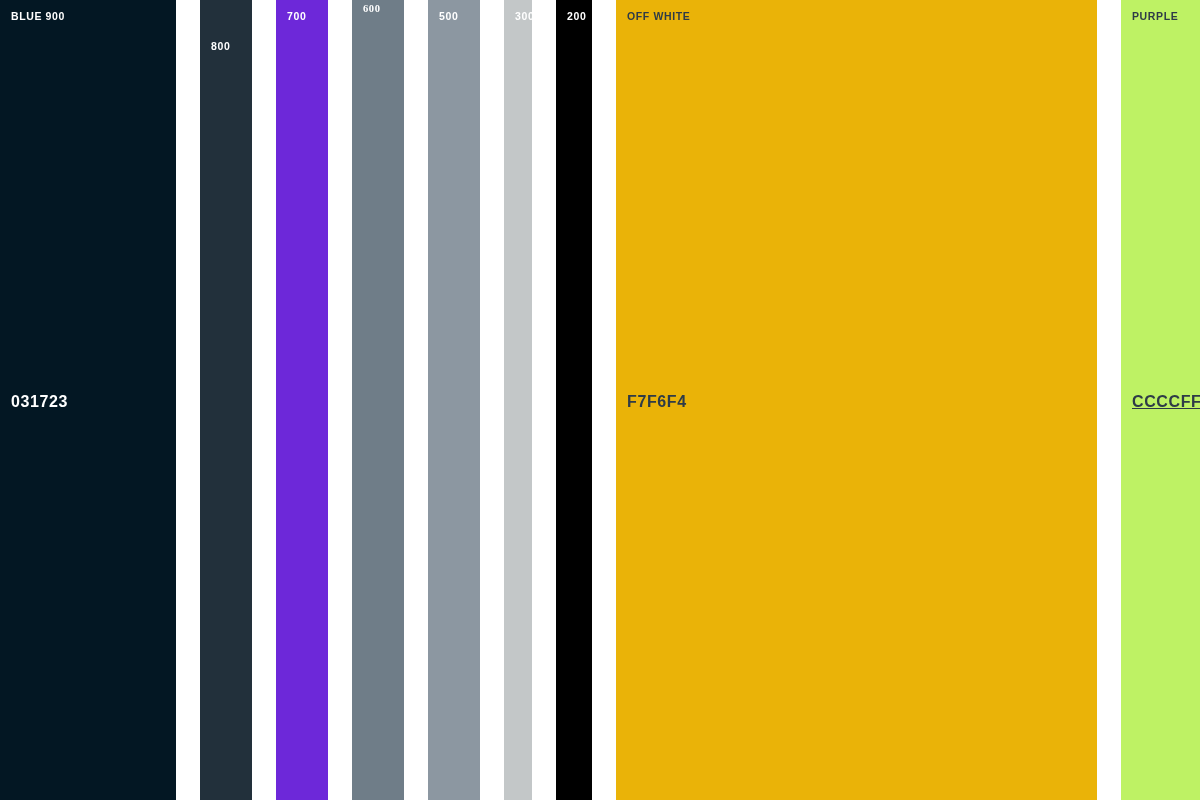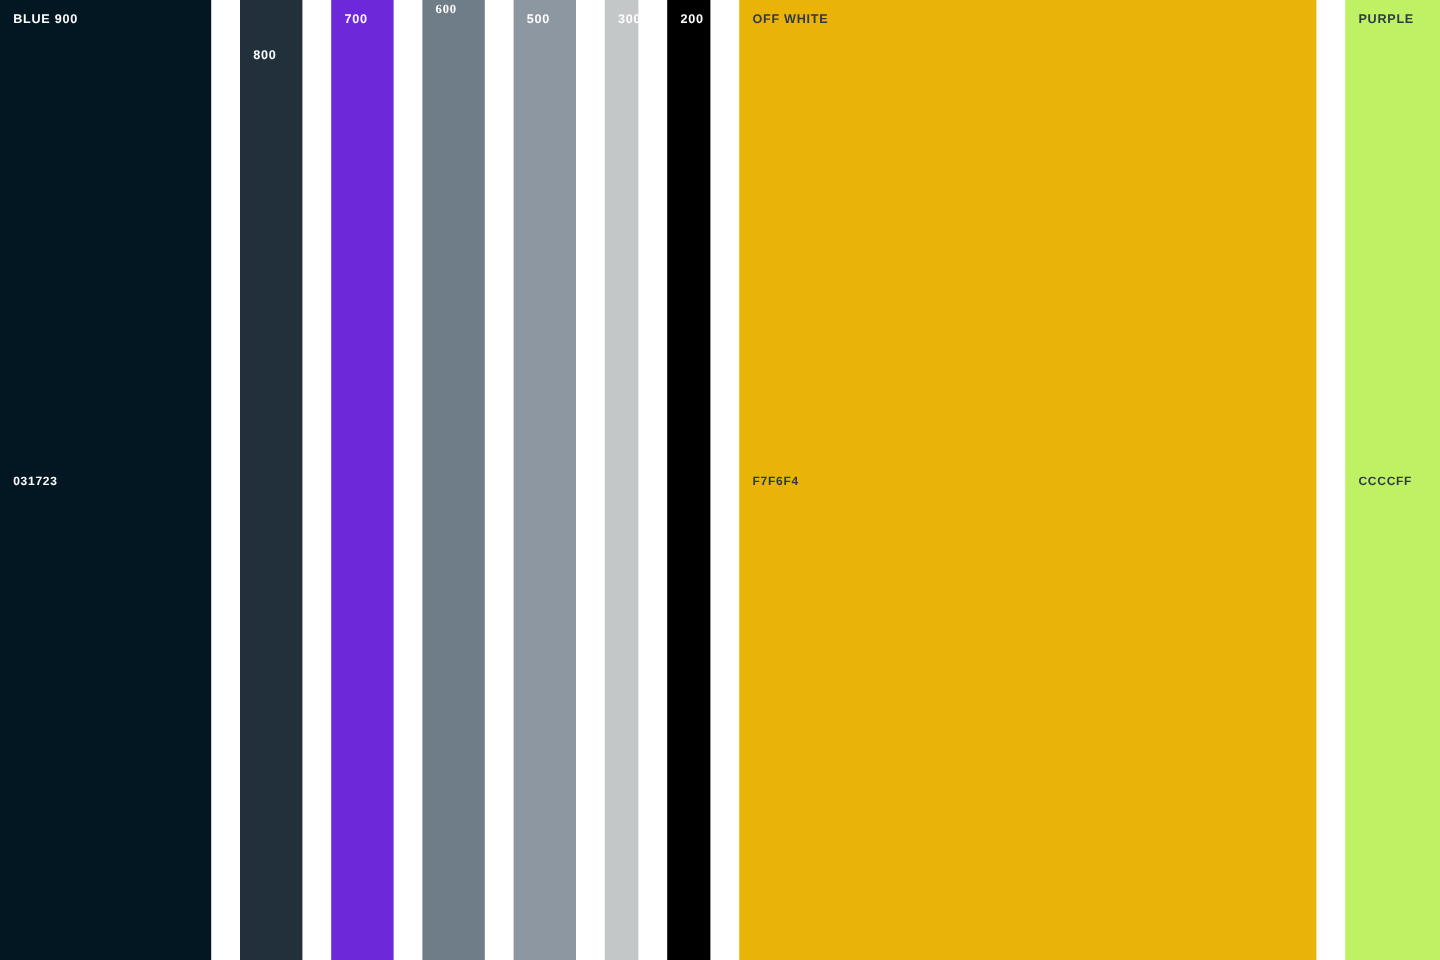--- a/index.html
+++ b/index.html
@@ -34,21 +34,21 @@
     font-weight: bold;
     letter-spacing: 0.62px;
     line-height: 13px;
     white-space: nowrap;
     -webkit-font-smoothing: antialiased;
   }
   .swatch-hex {
     position: absolute;
     top: 395px;
     left: 11px;
-    font-size: 10px;
+    font-size: 16px;
     font-weight: bold;
     letter-spacing: 0.62px;
     line-height: 13px;
     white-space: nowrap;
     -webkit-font-smoothing: antialiased;
   }
   .label-light { color: #ffffff; }
   .label-dark  { color: #2e3b47; }
 </style>
 </head>
@@ -76,15 +76,15 @@
     </div>
     <div class="swatch" style="width: 36px; background: #000000;">
       <div class="swatch-name label-light" style="top: 10px;">200</div>
     </div>
     <div class="swatch" style="width: 481px; background: #eab308;">
       <div class="swatch-name label-dark" style="top: 10px;">OFF WHITE</div>
       <div class="swatch-hex label-dark" style="top: 395px;">F7F6F4</div>
     </div>
     <div class="swatch" style="width: 179px; background: #bef264;">
       <div class="swatch-name label-dark" style="top: 10px;">PURPLE</div>
-      <div class="swatch-hex label-dark" style="top: 395px;">CCCCFF</div>
+      <div class="swatch-hex label-dark" style="top: 395px; text-decoration: underline;">CCCCFF</div>
     </div>
   </div>
 
 </body></html>

